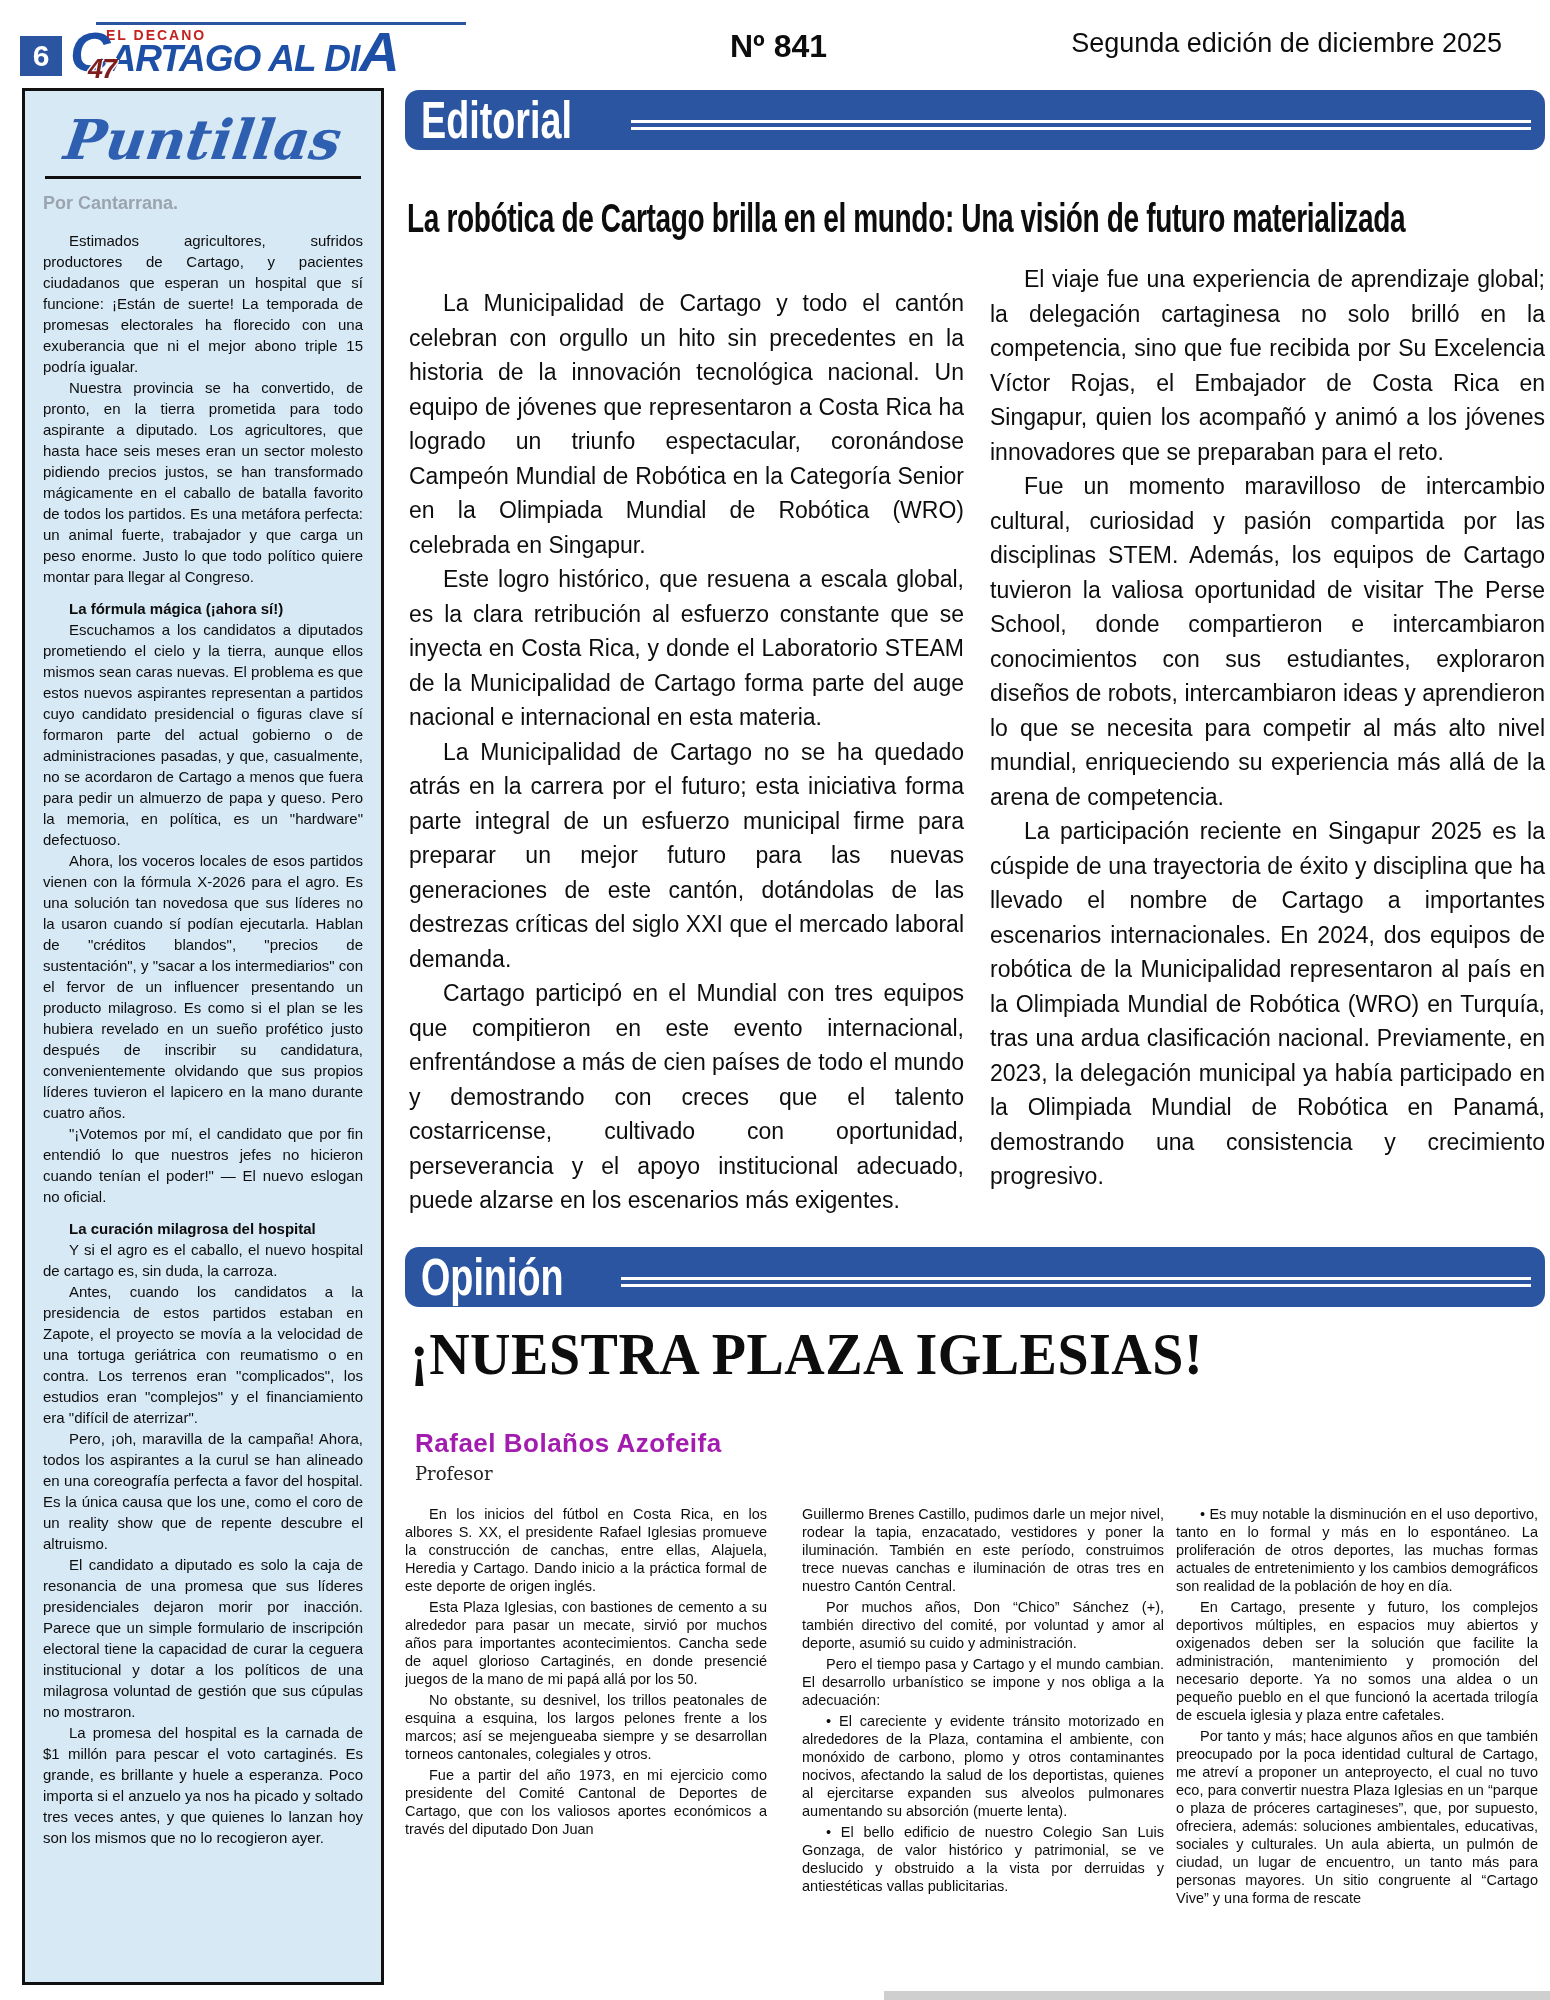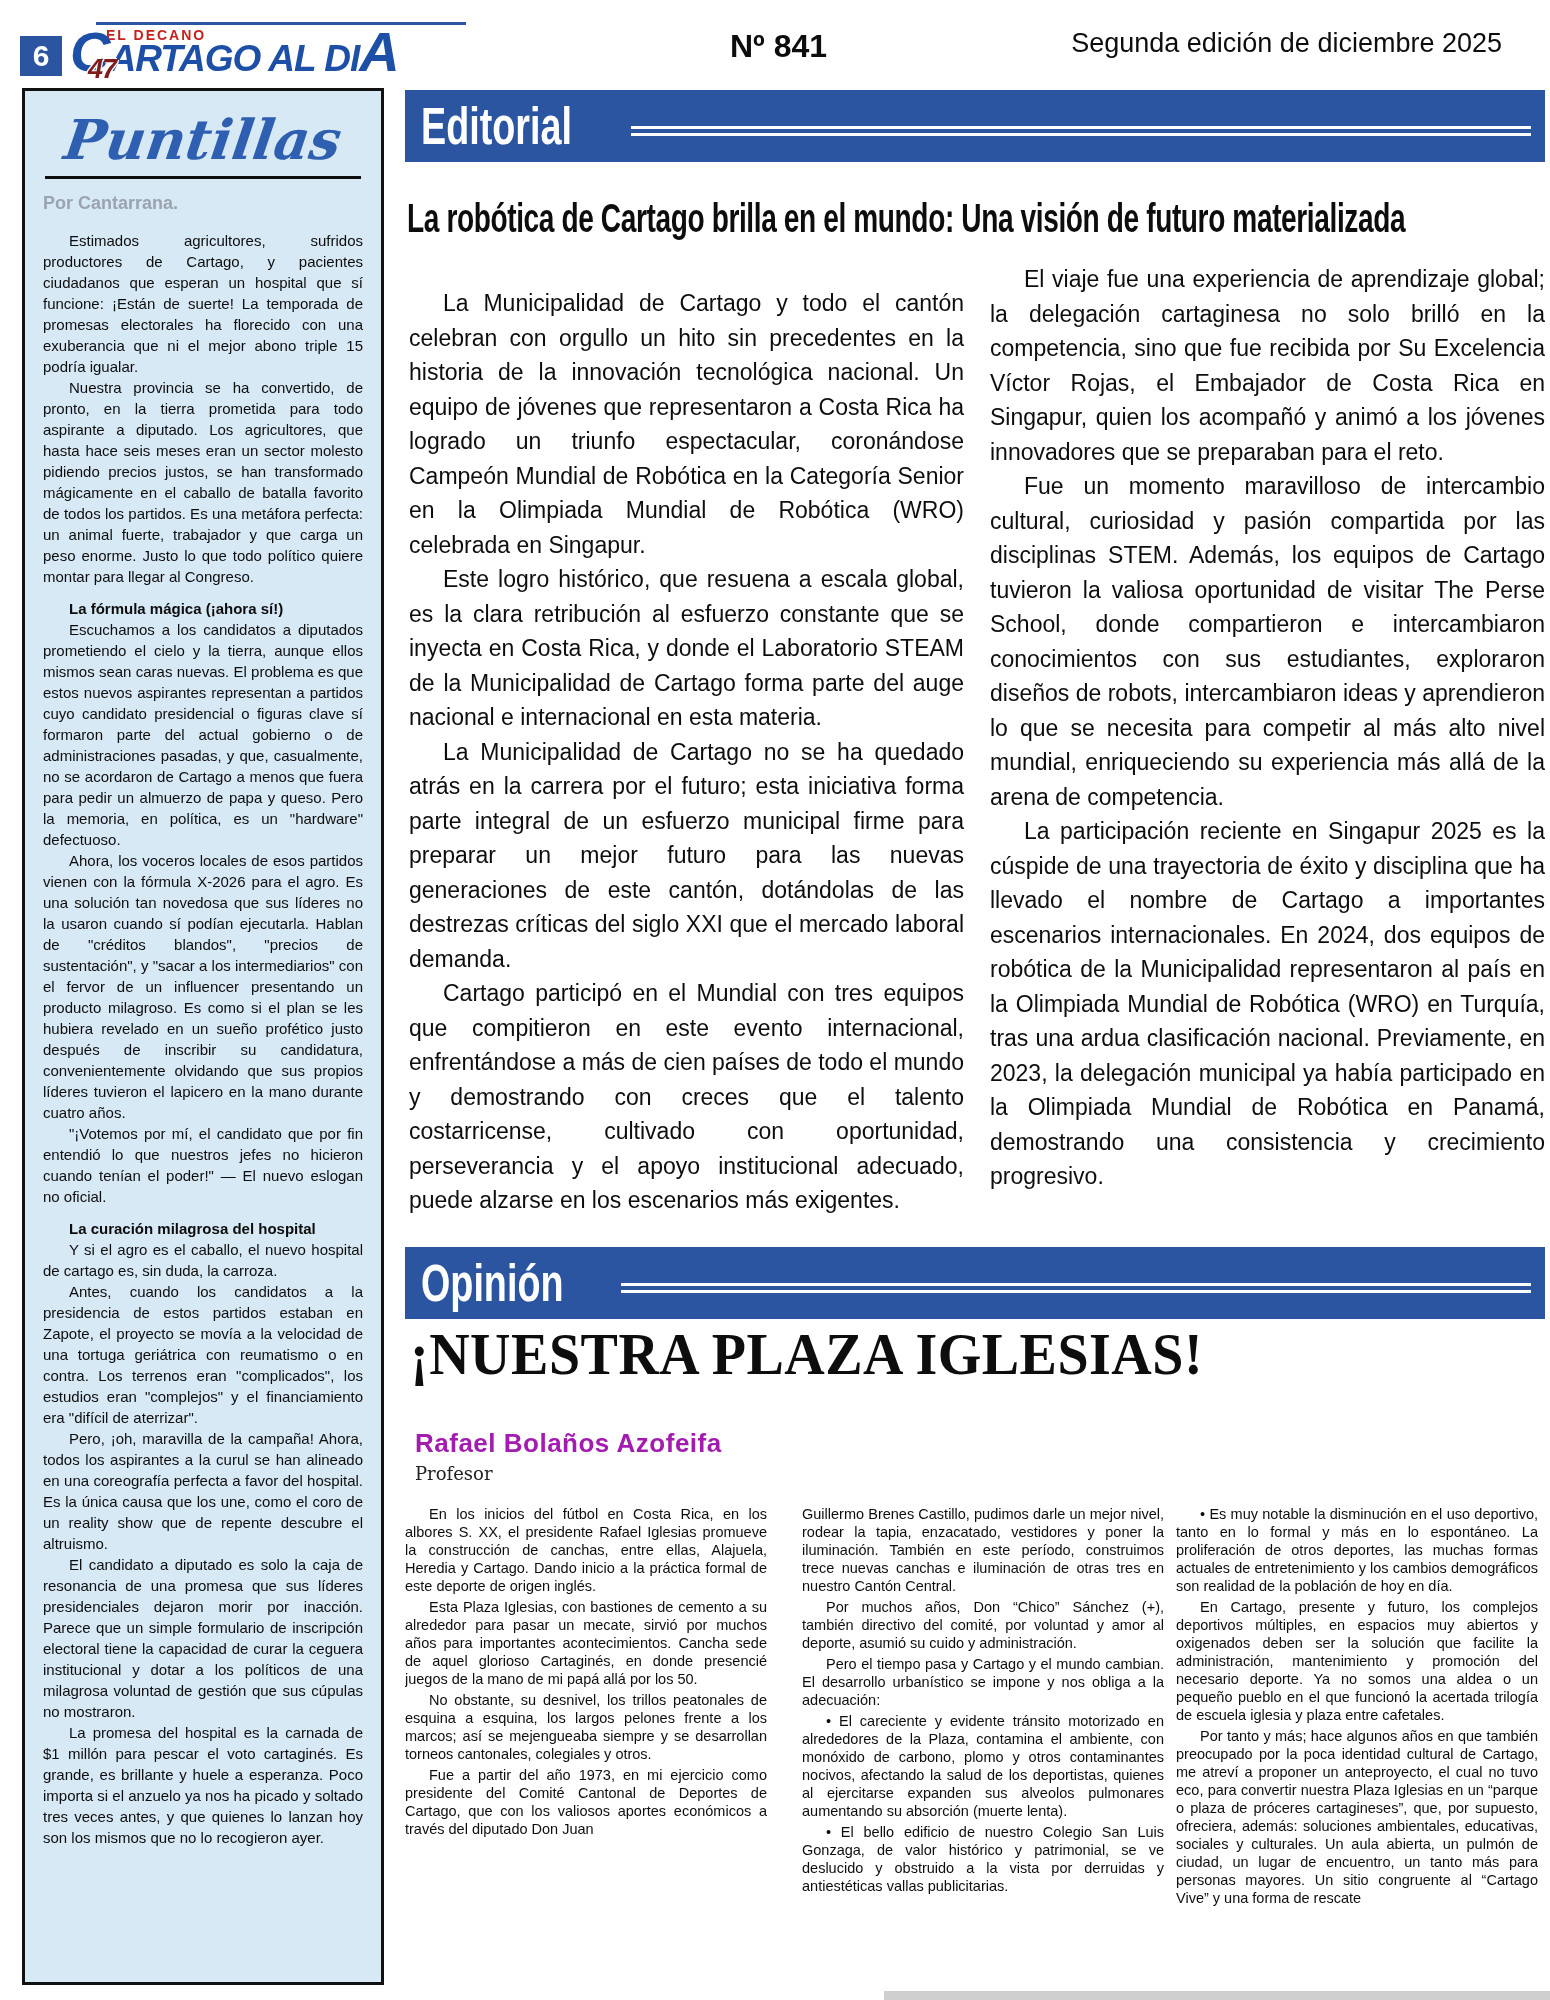--- a/index.html
+++ b/index.html
@@ -26,22 +26,22 @@
   .puntillas { position:absolute; left:22px; top:88px; width:362px; height:1897px; background:#d8e9f6;
                border:3px solid #111; padding:12px 18px 8px; overflow:hidden; }
   .punt-title { text-align:center; font-family:"DejaVu Serif", serif; font-style:italic; font-weight:bold;
                 font-size:55px; color:#2e5fb0; transform:skewX(-8deg); margin-top:4px; }
   .punt-rule { height:0; border-bottom:3px solid #0f0f0f; margin:4px 2px 14px; }
   .punt-byline { color:#9aa4af; font-weight:bold; font-size:18px; margin-bottom:16px; }
   .puntillas .para { font-size:15px; line-height:21px; text-align:justify; text-indent:26px; }
   .puntillas .subhead { font-weight:bold; text-indent:26px; margin-top:11px; text-align:left; }
 
   
-  .banner { position:absolute; left:405px; width:1140px; height:72px; background:#2b55a1;
-            display:flex; align-items:center; padding:0 14px 0 16px; }
+  .banner { position:absolute; left:405px; width:1140px; height:60px; background:#2b55a1;
+            display:flex; align-items:center; padding:0 14px 0 16px;border-radius:14px; }
   .banner-text { color:#fff; font-weight:bold; font-size:46px; white-space:nowrap;
                  transform:scale(.82,1.12); transform-origin:left center; display:inline-block; }
   .banner-rule { flex:1 1 auto; height:10px; border-top:3px solid #fff; border-bottom:3px solid #fff;
                  margin-left:26px; margin-top:10px; }
 
   
   .banner-editorial { top:90px; }
   .headline1 { position:absolute; left:407px; top:198px; width:1140px; height:58px; overflow:hidden; }
   .headline1 span { display:inline-block; white-space:nowrap; font-weight:bold; font-size:36px; letter-spacing:-.5px;
                     transform:scale(.78,1.12); transform-origin:left center; }

